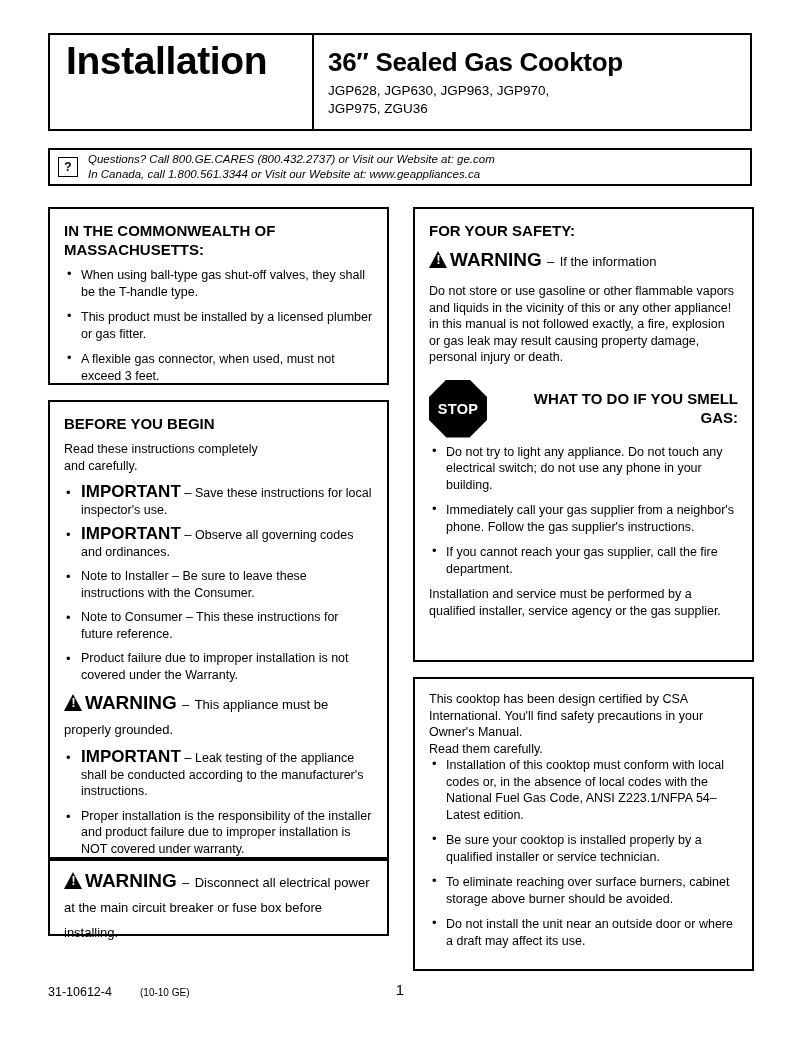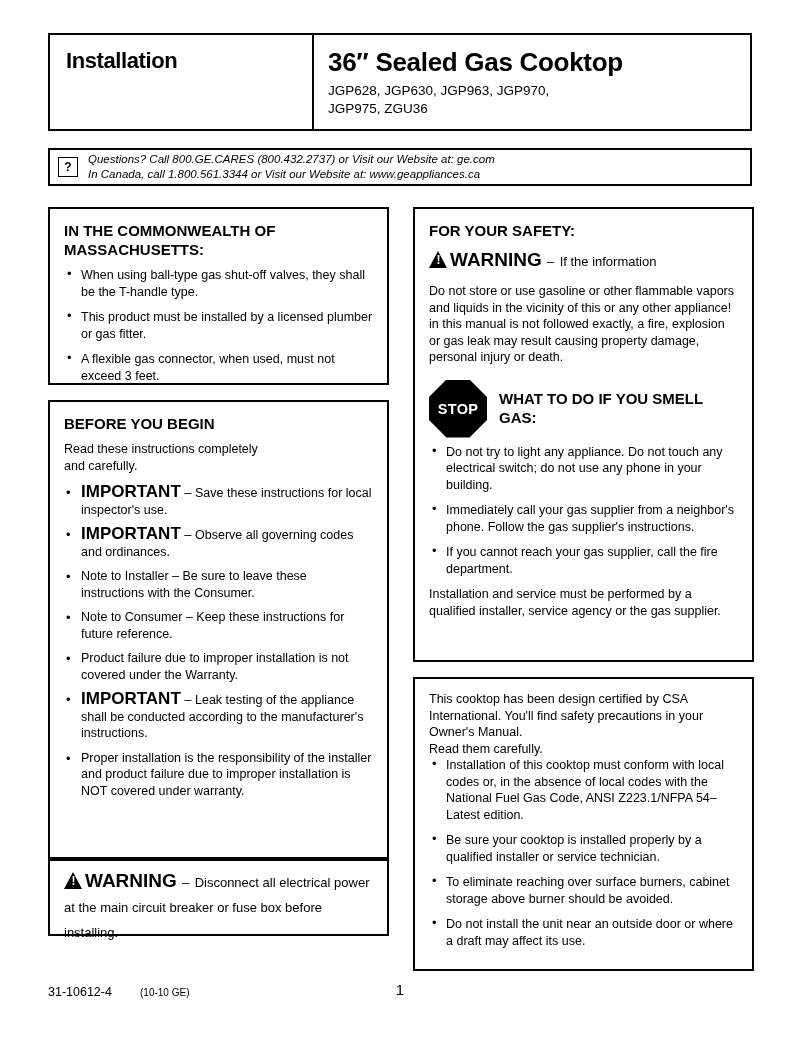--- a/index.html
+++ b/index.html
@@ -33,21 +33,21 @@
     box-sizing: border-box;
     display: flex;
   }
   .header-left {
     width: 264px;
     box-sizing: border-box;
     border-right: 2px solid #000;
     padding: 7px 10px 0 16px;
   }
   .header-left .l1, .header-left .l2 {
-    font-size: 22px;
+    font-size: 39px;
     font-weight: bold;
     line-height: 38px;
     letter-spacing: -0.4px;
     white-space: nowrap;
   }
   .header-right {
     flex: 1;
     padding: 12px 20px 0 14px;
     box-sizing: border-box;
   }
@@ -203,20 +203,21 @@
 
   
   #box-safety { left: 413px; top: 207px; width: 341px; height: 455px; }
   #box-cert   { left: 413px; top: 677px; width: 341px; height: 294px; }
 
   .stop-row {
     display: flex;
     align-items: flex-start;
     margin-top: 14px;
     margin-bottom: 6px;
+    text-align: right;
   }
   .stop-sign {
     width: 58px;
     height: 58px;
     flex: none;
     position: relative;
     margin-right: 12px;
   }
   .stop-oct {
     width: 58px;
@@ -309,27 +310,32 @@
       <span class="imp-word">IMPORTANT</span>
       <span class="dash">–</span>
       <span>Observe all governing codes and ordinances.</span>
     </div>
 
     <div class="imp-line">
       <span>Note to Installer – Be sure to leave these instructions with the Consumer.</span>
     </div>
 
     <div class="imp-line">
-      <span>Note to Consumer – Keep these instructions for future reference.</span>
+      <span>Note to Consumer – This these instructions for future reference.</span>
     </div>
 
     <div class="imp-line">
       <span>Product failure due to improper installation is not covered under the Warranty.</span>
     </div>
 
+    <div class="warn mt8">
+      <span class="tri"></span><span>WARNING</span>
+      <span class="warn-sub">–</span>
+      <span class="warn-sub">This appliance must be properly grounded.</span>
+    </div>
 
     <div class="imp-line mt8">
       <span class="imp-word">IMPORTANT</span>
       <span class="dash">–</span>
       <span>Leak testing of the appliance shall be conducted according to the manufacturer's instructions.</span>
     </div>
 
     <div class="imp-line">
       <span>Proper installation is the responsibility of the installer and product failure due to improper installation is NOT covered under warranty.</span>
     </div>

